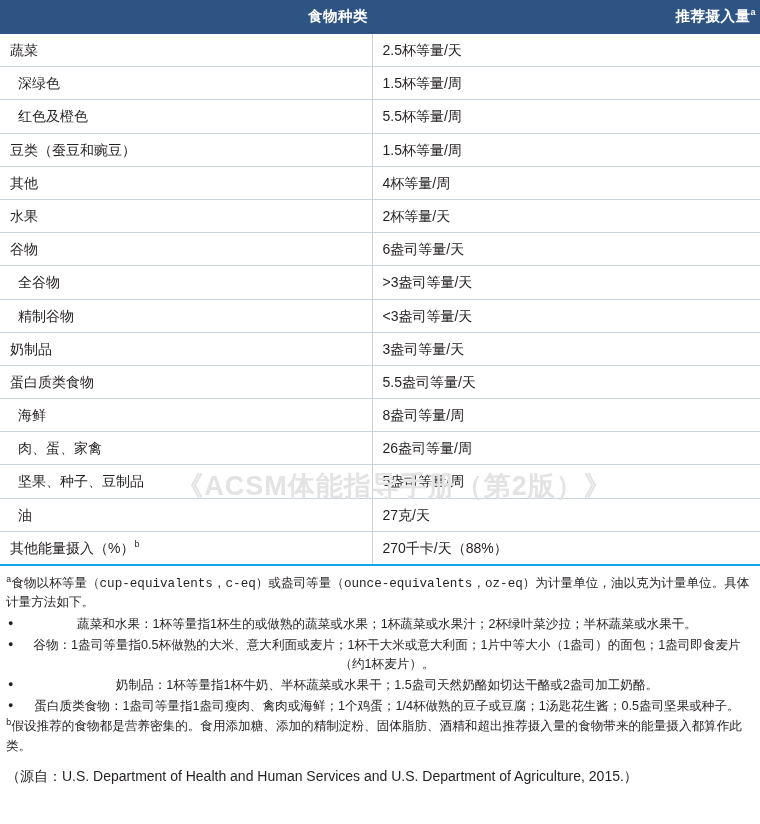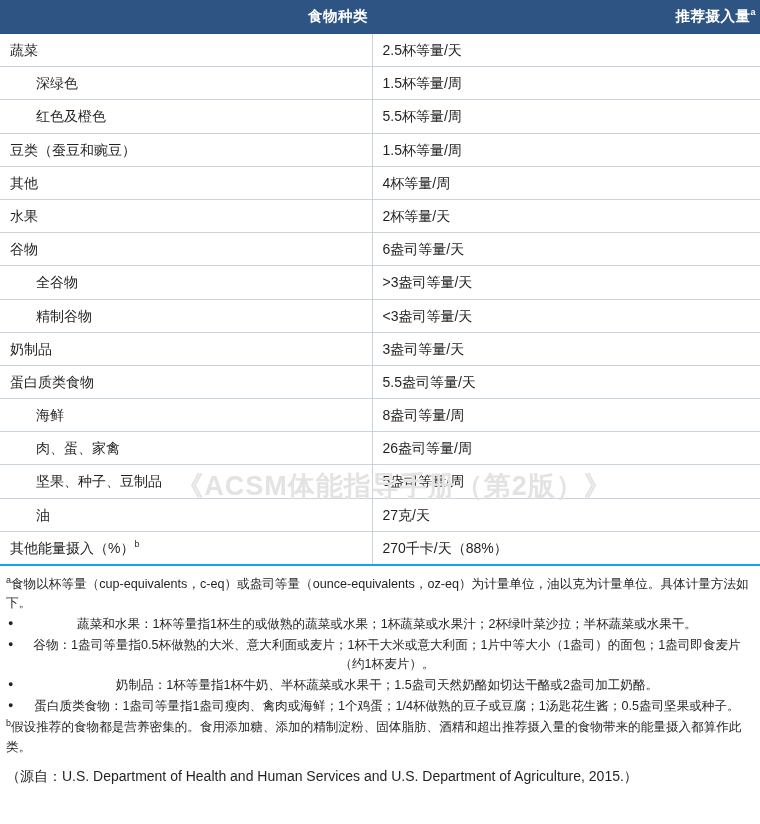--- a/index.html
+++ b/index.html
@@ -41,21 +41,21 @@
     border-bottom: 1px solid #c9d3de;
     vertical-align: middle;
     line-height: 1.3;
   }
   table.nutrition col.c1 { width: 372px; }
   table.nutrition col.c2 { width: 388px; }
   td.cat {
     border-right: 1px solid #c9d3de;
   }
   td.cat.indent {
-    padding-left: 36px;
+    padding-left: 18px;
   }
   tr.first-row td {
     border-top: none;
   }
   tr.last-row td {
     border-bottom: 2px solid #0ea5e9;
   }
   
   .watermark {
     position: absolute;
@@ -72,20 +72,21 @@
   }
   
   .notes {
     padding: 8px 8px 0 6px;
     font-size: 12.6px;
     line-height: 1.5;
     color: #231f20;
   }
   .note-p {
     margin: 0 0 2px 0;
+    font-family: Liberation Mono, monospace;
   }
   .note-p .sup {
     font-size: 9px;
     vertical-align: super;
   }
   ul.bullets {
     list-style: none;
     margin: 2px 0 2px 0;
     padding: 0;
     text-align: center;

